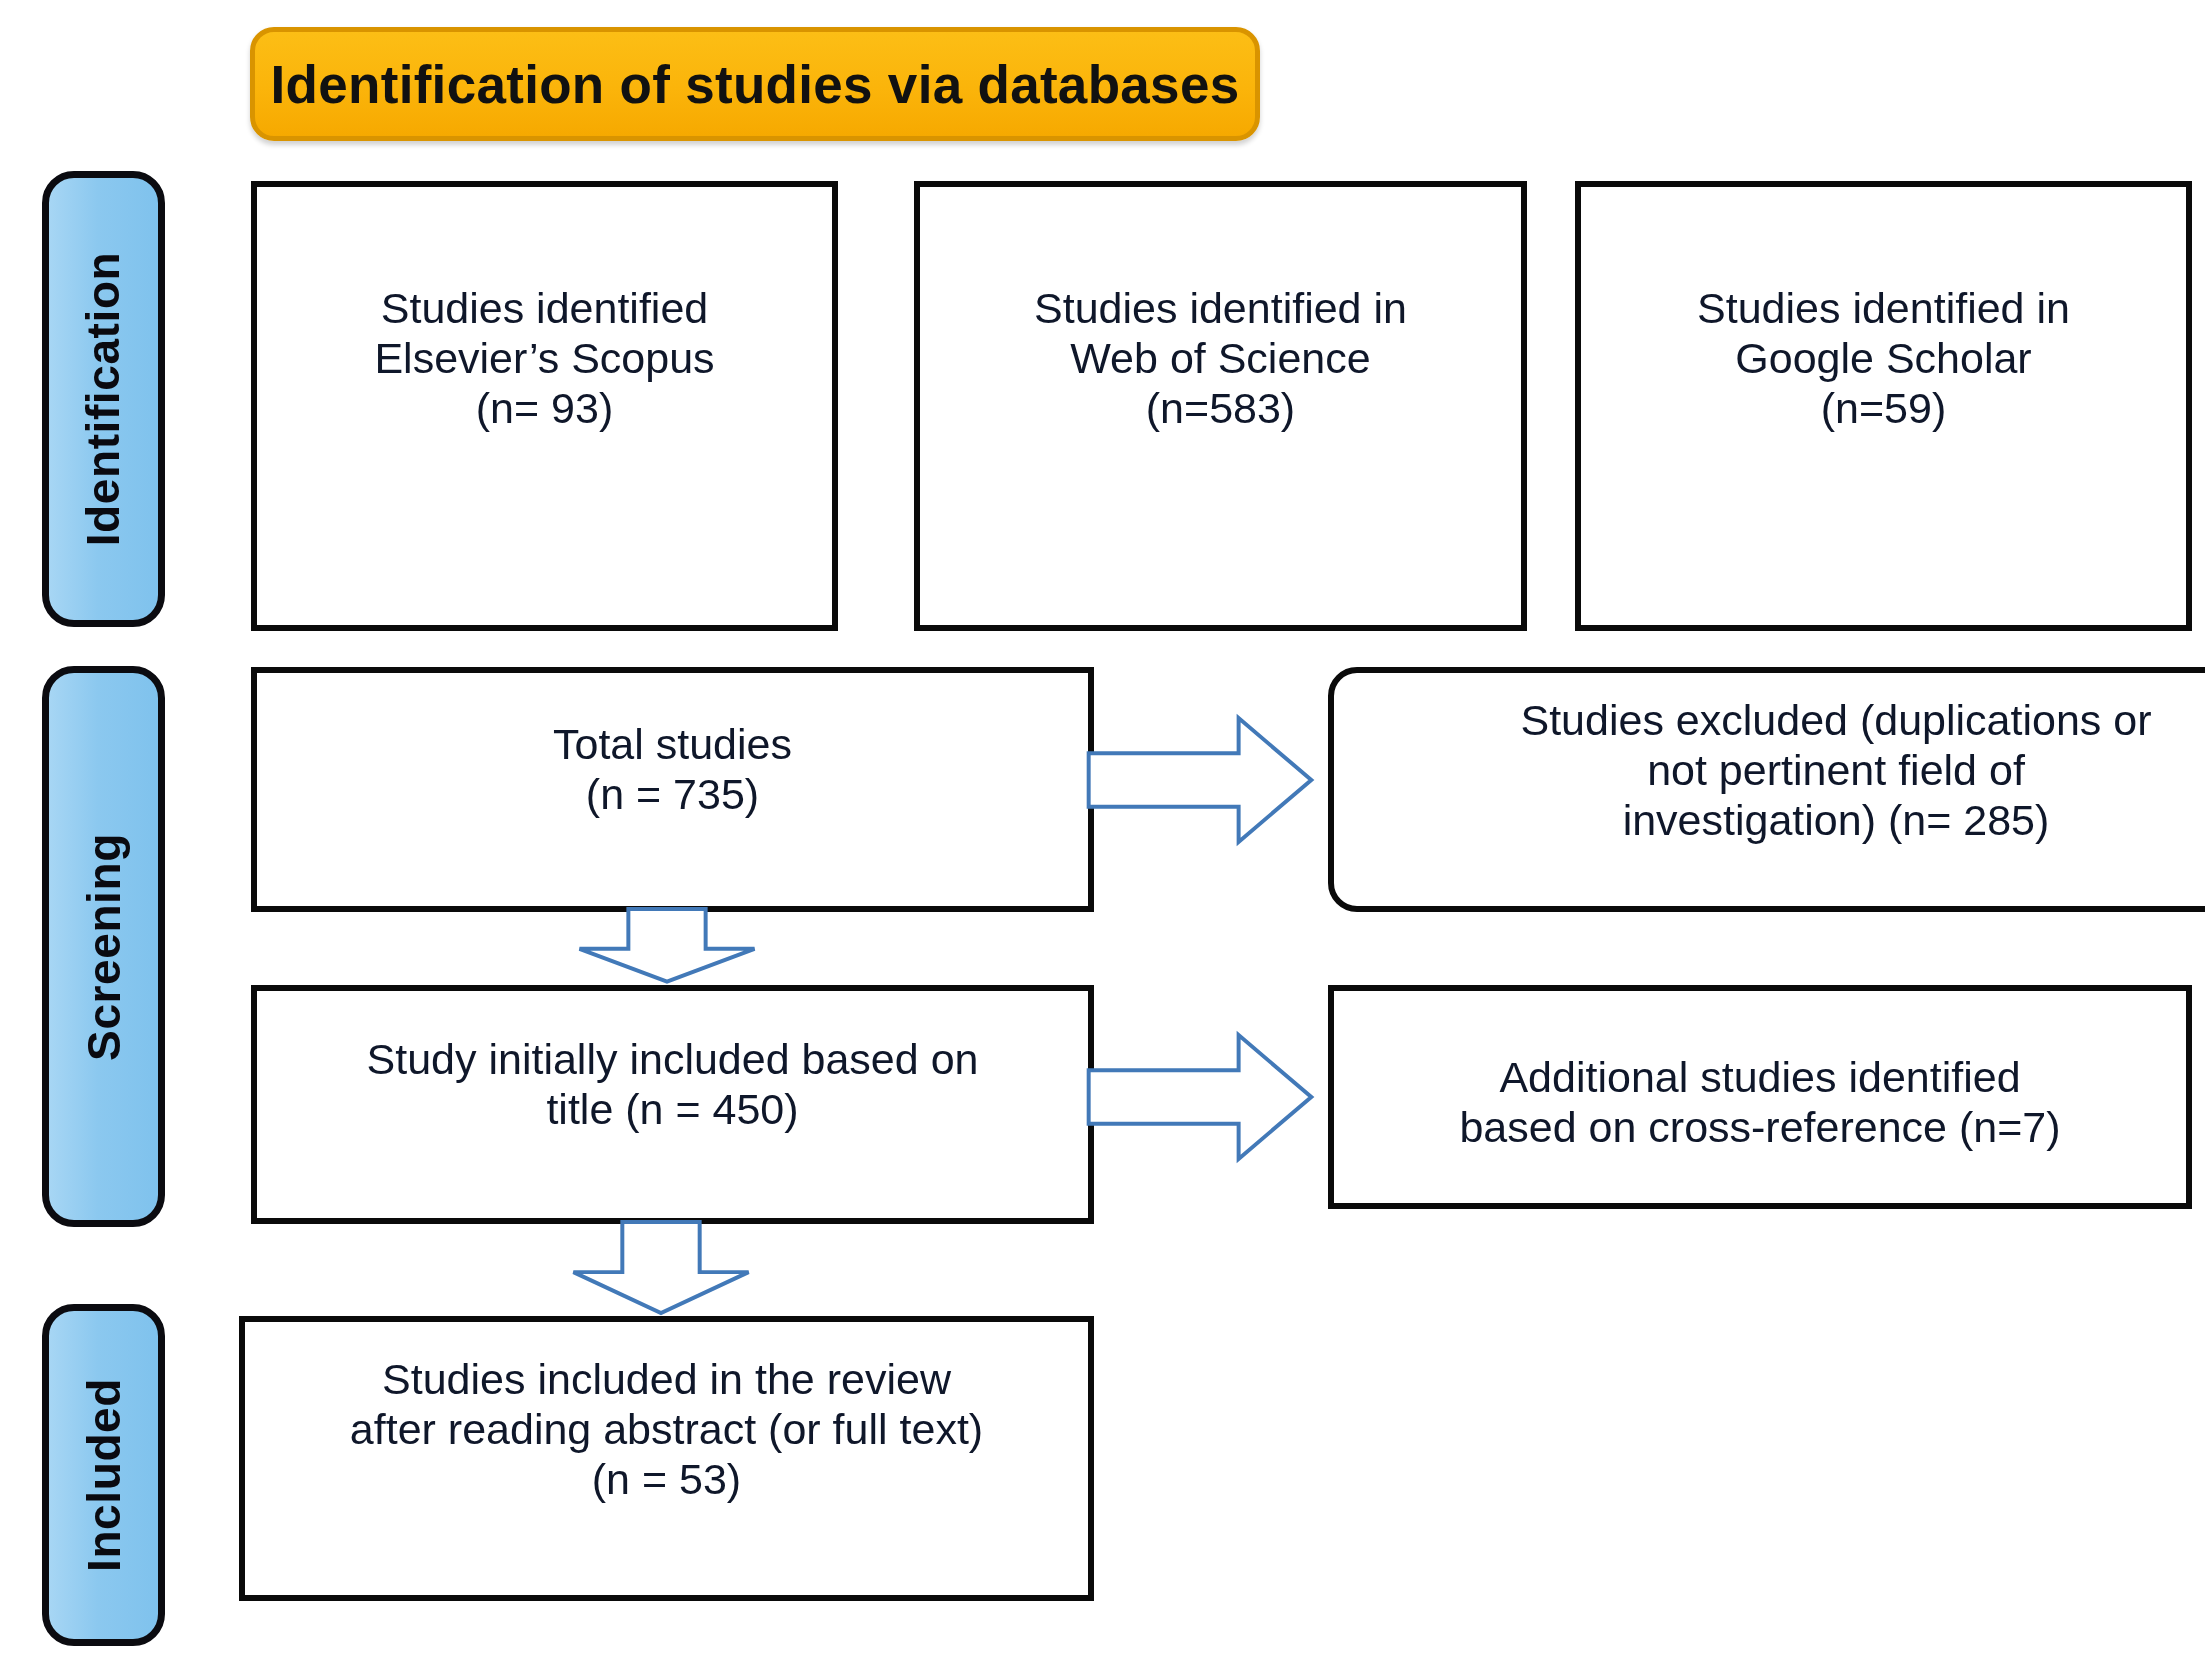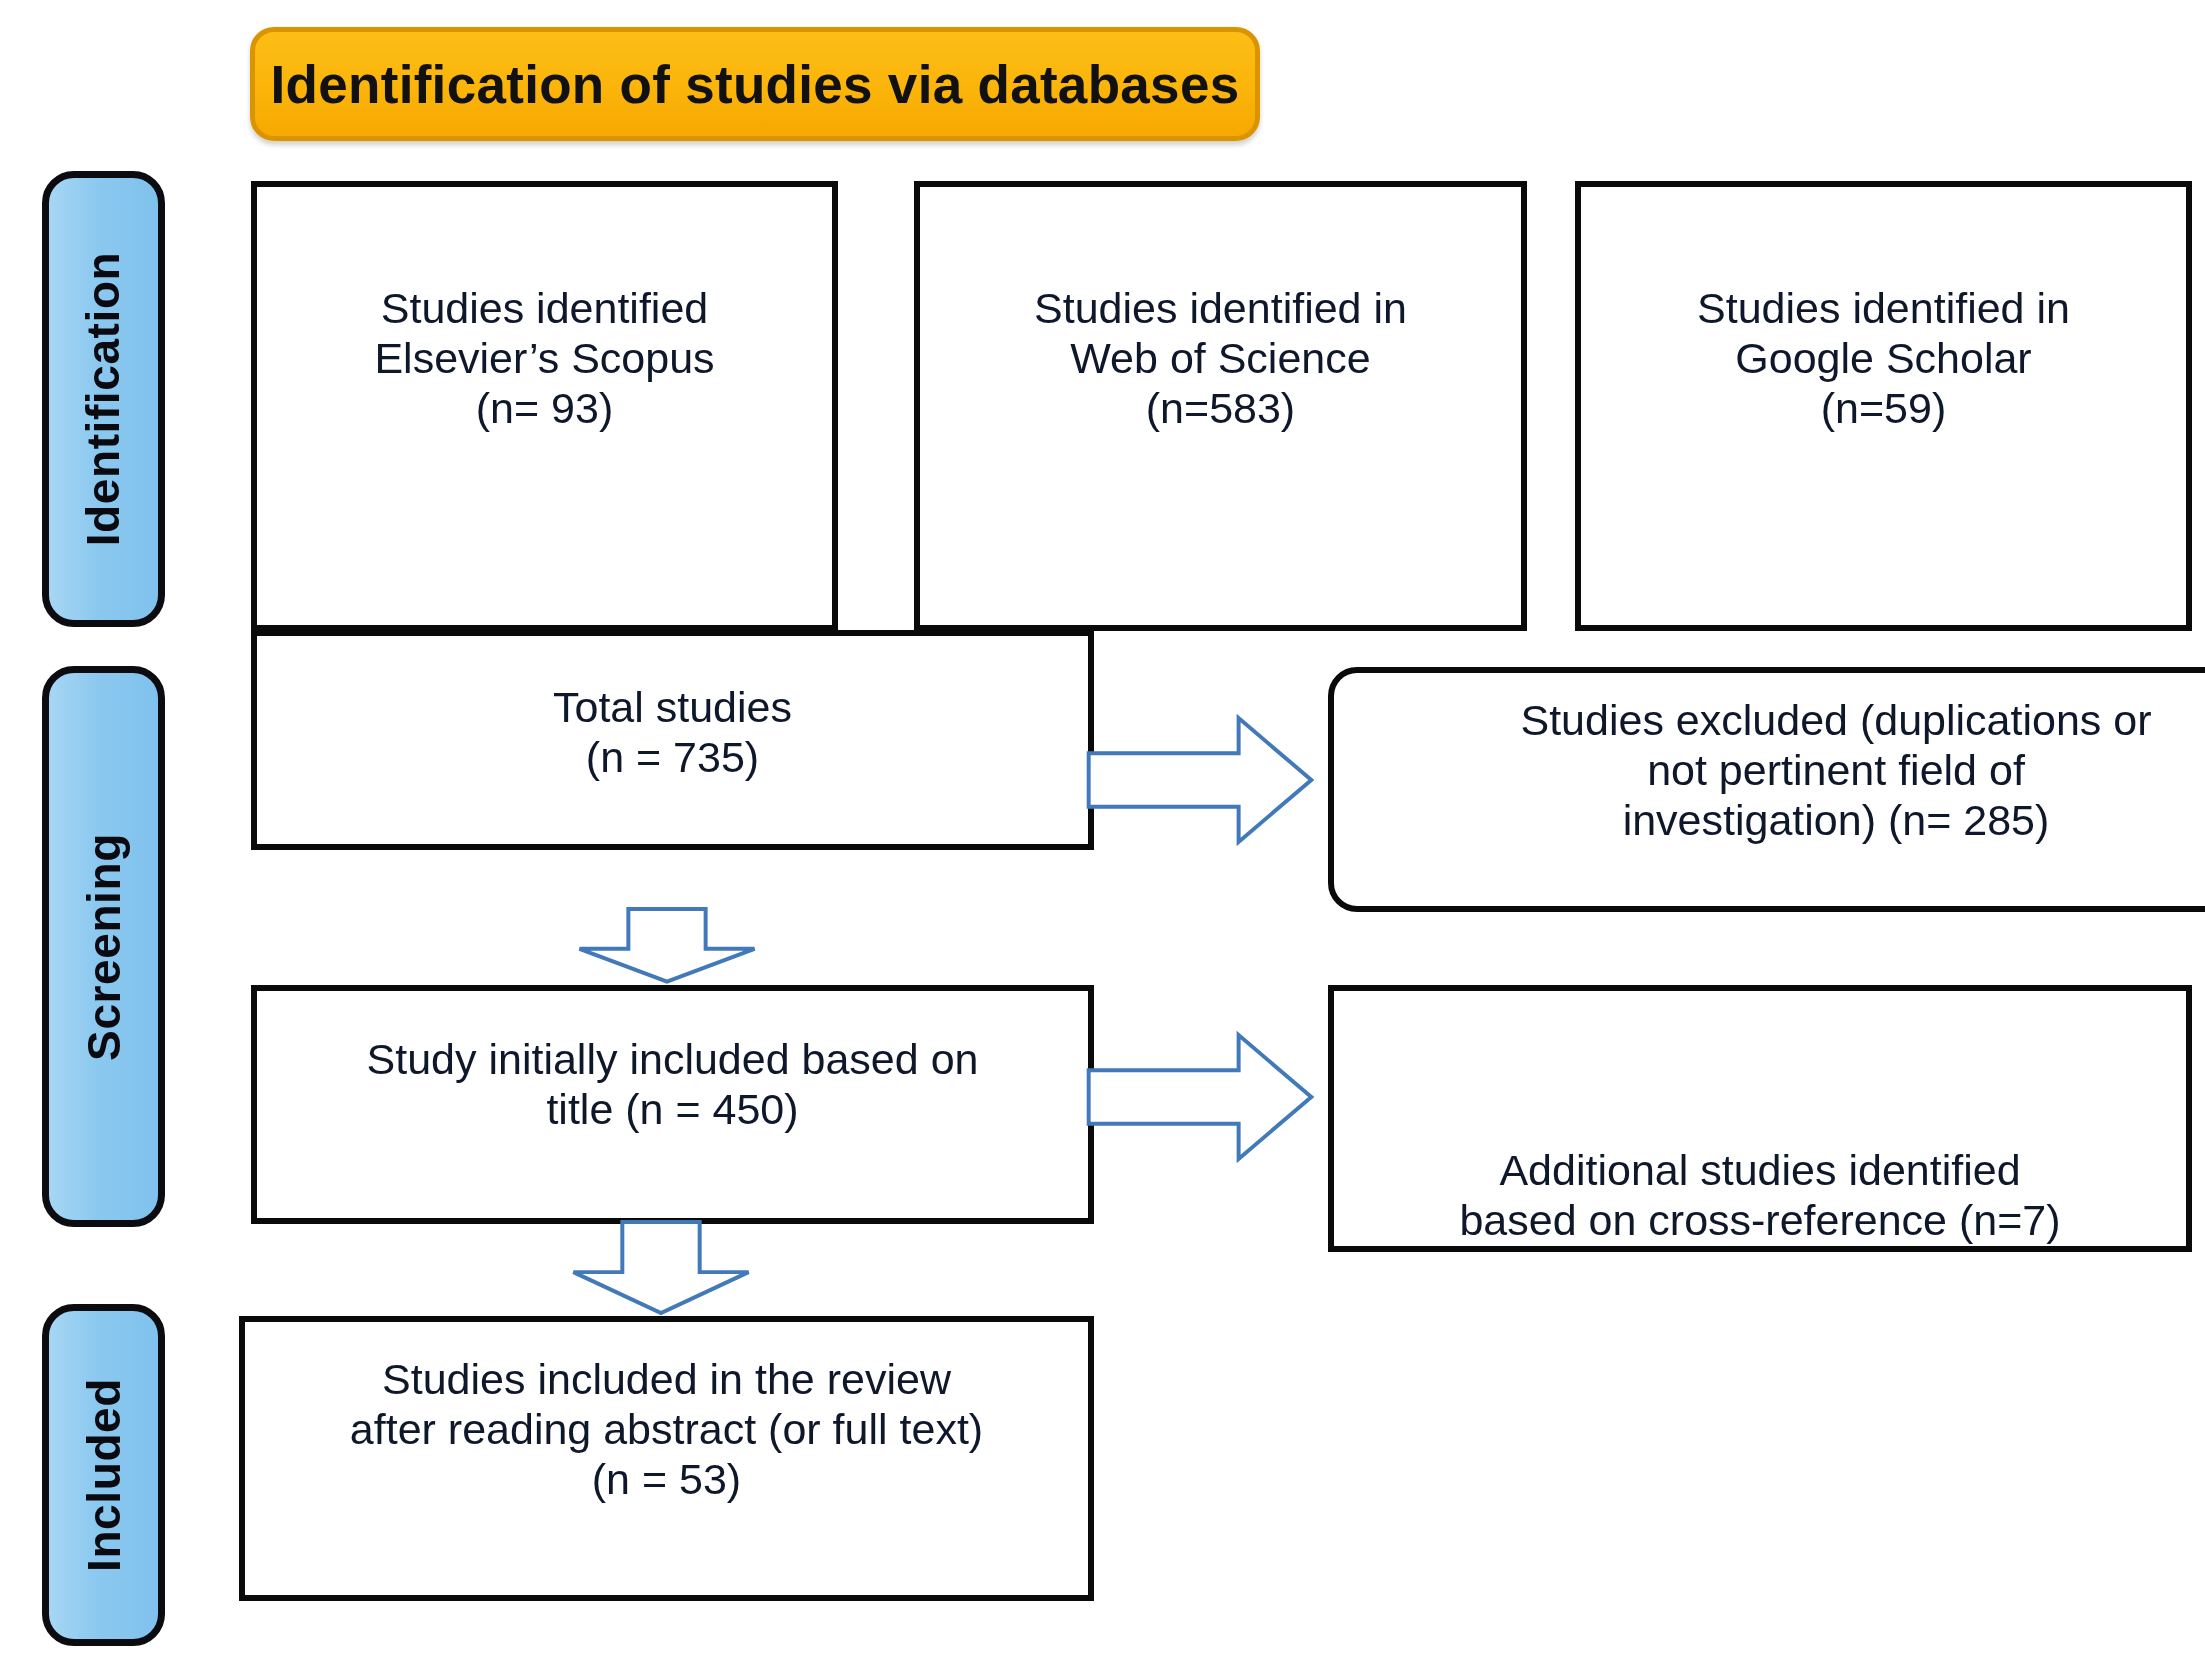--- a/index.html
+++ b/index.html
@@ -89,29 +89,29 @@
 
   
   #box-scopus  { left: 251px;  top: 181px; width: 587px; height: 450px; }
   #box-scopus  .box-text { margin-top: 97px; }
   #box-wos     { left: 914px; top: 181px; width: 613px; height: 450px; }
   #box-wos     .box-text { margin-top: 97px; }
   #box-scholar { left: 1575px; top: 181px; width: 617px; height: 450px; }
   #box-scholar .box-text { margin-top: 97px; }
 
   
-  #box-total    { left: 251px;  top: 630px; width: 843px; height: 220px; }
+  #box-total    { left: 251px;  top: 667px; width: 843px; height: 245px; }
   #box-total    .box-text { margin-top: 47px; }
   #box-excluded { left: 1328px; top: 667px; width: 1016px; height: 245px; border-radius: 29px; }
   #box-excluded .box-text { margin-top: 23px; }
 
   
   #box-initial    { left: 251px;  top: 985px; width: 843px; height: 239px; }
   #box-initial    .box-text { margin-top: 44px; }
-  #box-additional { left: 1328px; top: 985px; width: 864px; height: 267px; align-items: flex-end; }
+  #box-additional { left: 1328px; top: 985px; width: 864px; height: 224px; }
   #box-additional .box-text { margin-top: 62px; }
 
   
   #box-included { left: 239px; top: 1316px; width: 855px; height: 285px; }
   #box-included .box-text { margin-top: 33px; }
 
   
   .arrow {
     position: absolute;
   }

